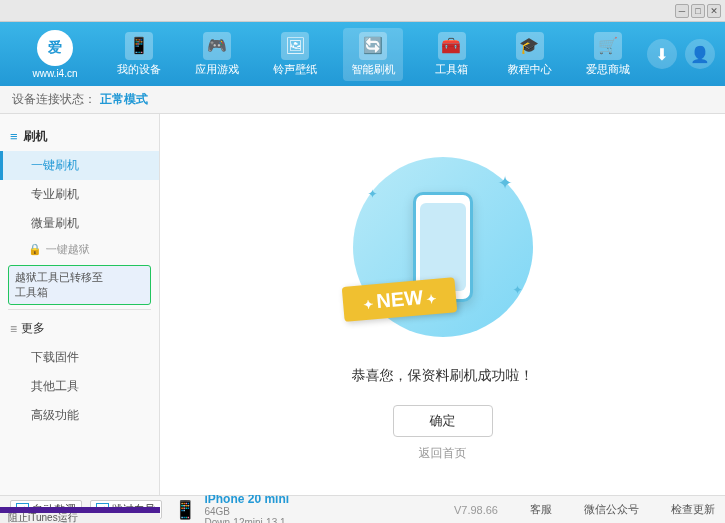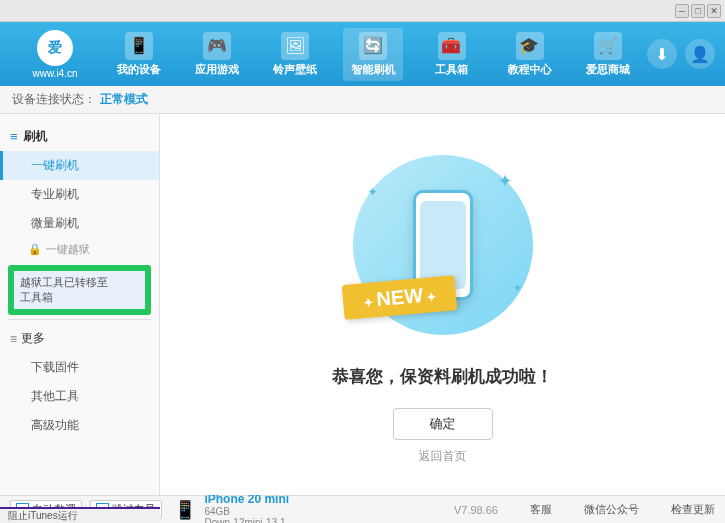--- a/index.html
+++ b/index.html
@@ -69,21 +69,21 @@
     }
     .nav-item.active { background: rgba(255,255,255,0.2); }
     .nav-icon {
       width: 28px; height: 28px;
       background: rgba(255,255,255,0.3);
       border-radius: 4px;
       display: flex; align-items: center; justify-content: center;
       font-size: 16px;
       margin-bottom: 2px;
     }
-    .nav-label { font-size: 11px; color: white; font-weight: bold; }
+    .nav-label { font-size: 11px; color: white; }
 
     .nav-right {
       display: flex; align-items: center; gap: 8px;
     }
     .nav-right-btn {
       width: 30px; height: 30px;
       border-radius: 50%;
       background: rgba(255,255,255,0.2);
       display: flex; align-items: center; justify-content: center;
       color: white; cursor: pointer; font-size: 16px;
@@ -144,21 +144,21 @@
     }
     .sidebar-locked {
       padding: 4px 10px 4px 28px;
       font-size: 11px; color: #999;
       display: flex; align-items: center; gap: 4px;
     }
     .sidebar-locked-icon { font-size: 11px; color: #bbb; }
     .sidebar-notice {
       margin: 4px 8px;
       background: #e8f0fb;
-      border: 6px solid #22c55e;
+      border: 1px solid #22c55e;
       border-radius: 3px;
       padding: 4px 6px;
       font-size: 11px;
       color: #555;
     }
     .sidebar-more-header {
       display: flex; align-items: center;
       padding: 6px 10px;
       font-size: 12px; color: #333;
     }
@@ -232,23 +232,23 @@
     .sparkle {
       position: absolute;
       color: #5bbde0;
       font-size: 18px;
     }
     .sparkle-1 { top: 15px; right: 20px; }
     .sparkle-2 { top: 30px; left: 15px; font-size: 12px; }
     .sparkle-3 { bottom: 40px; right: 10px; font-size: 12px; }
 
     .success-text {
-      font-size: 17px;
+      font-size: 14px;
       color: #333;
-      font-weight: bold;
+      font-weight: normal;
       margin-bottom: 20px;
     }
 
     .confirm-btn {
       width: 100px;
       height: 32px;
       background: white;
       border: 1px solid #ccc;
       border-radius: 4px;
       cursor: pointer;
@@ -446,15 +446,15 @@
 
   <div class="bottom-right">
     <span class="bottom-version">V7.98.66</span>
     <span class="bottom-link">客服</span>
     <span class="bottom-link">微信公众号</span>
     <span class="bottom-link">检查更新</span>
   </div>
 
 </div>
 
-<div style="position:absolute; bottom:0; left:0; height:16px; background:#f0f0f0; width:160px; border-top:2px solid #4c1d95; display:flex; align-items:center; padding:0 8px; font-size:10px; color:#555;">
+<div style="position:absolute; bottom:0; left:0; height:16px; background:#f0f0f0; width:160px; border-top:6px solid #4c1d95; display:flex; align-items:center; padding:0 8px; font-size:10px; color:#555;">
   <span>阻止iTunes运行</span>
 </div>
 
 </body></html>

